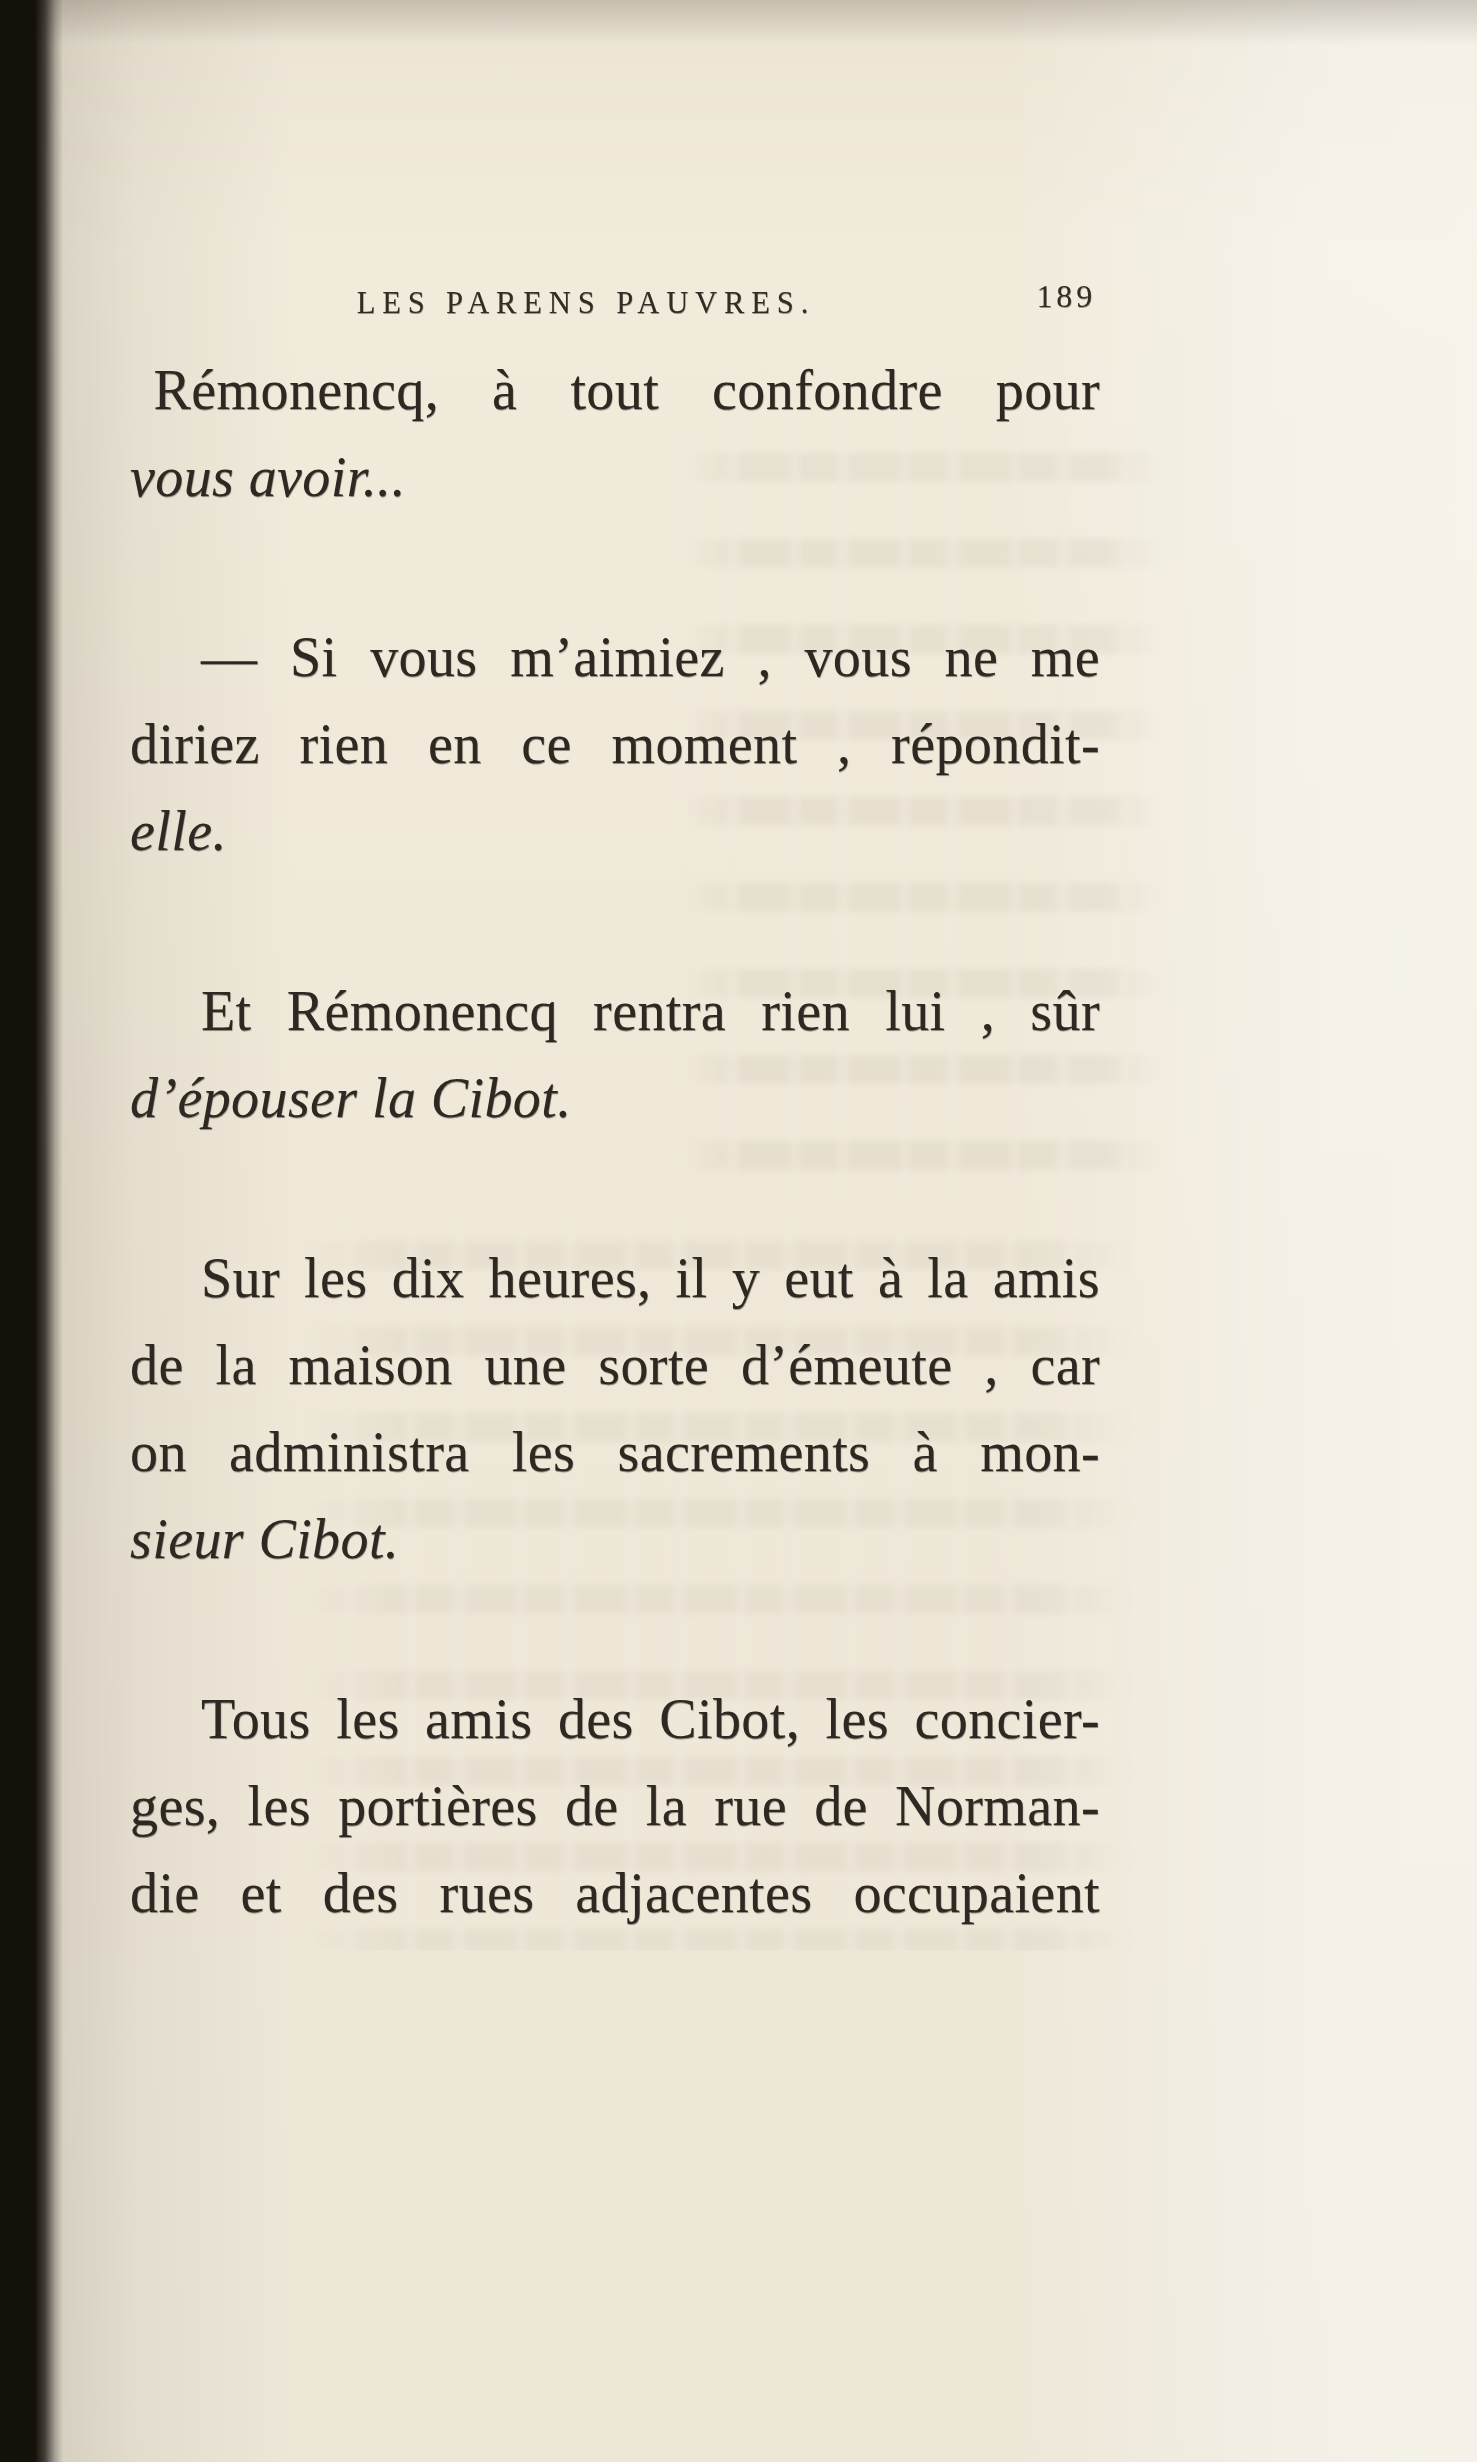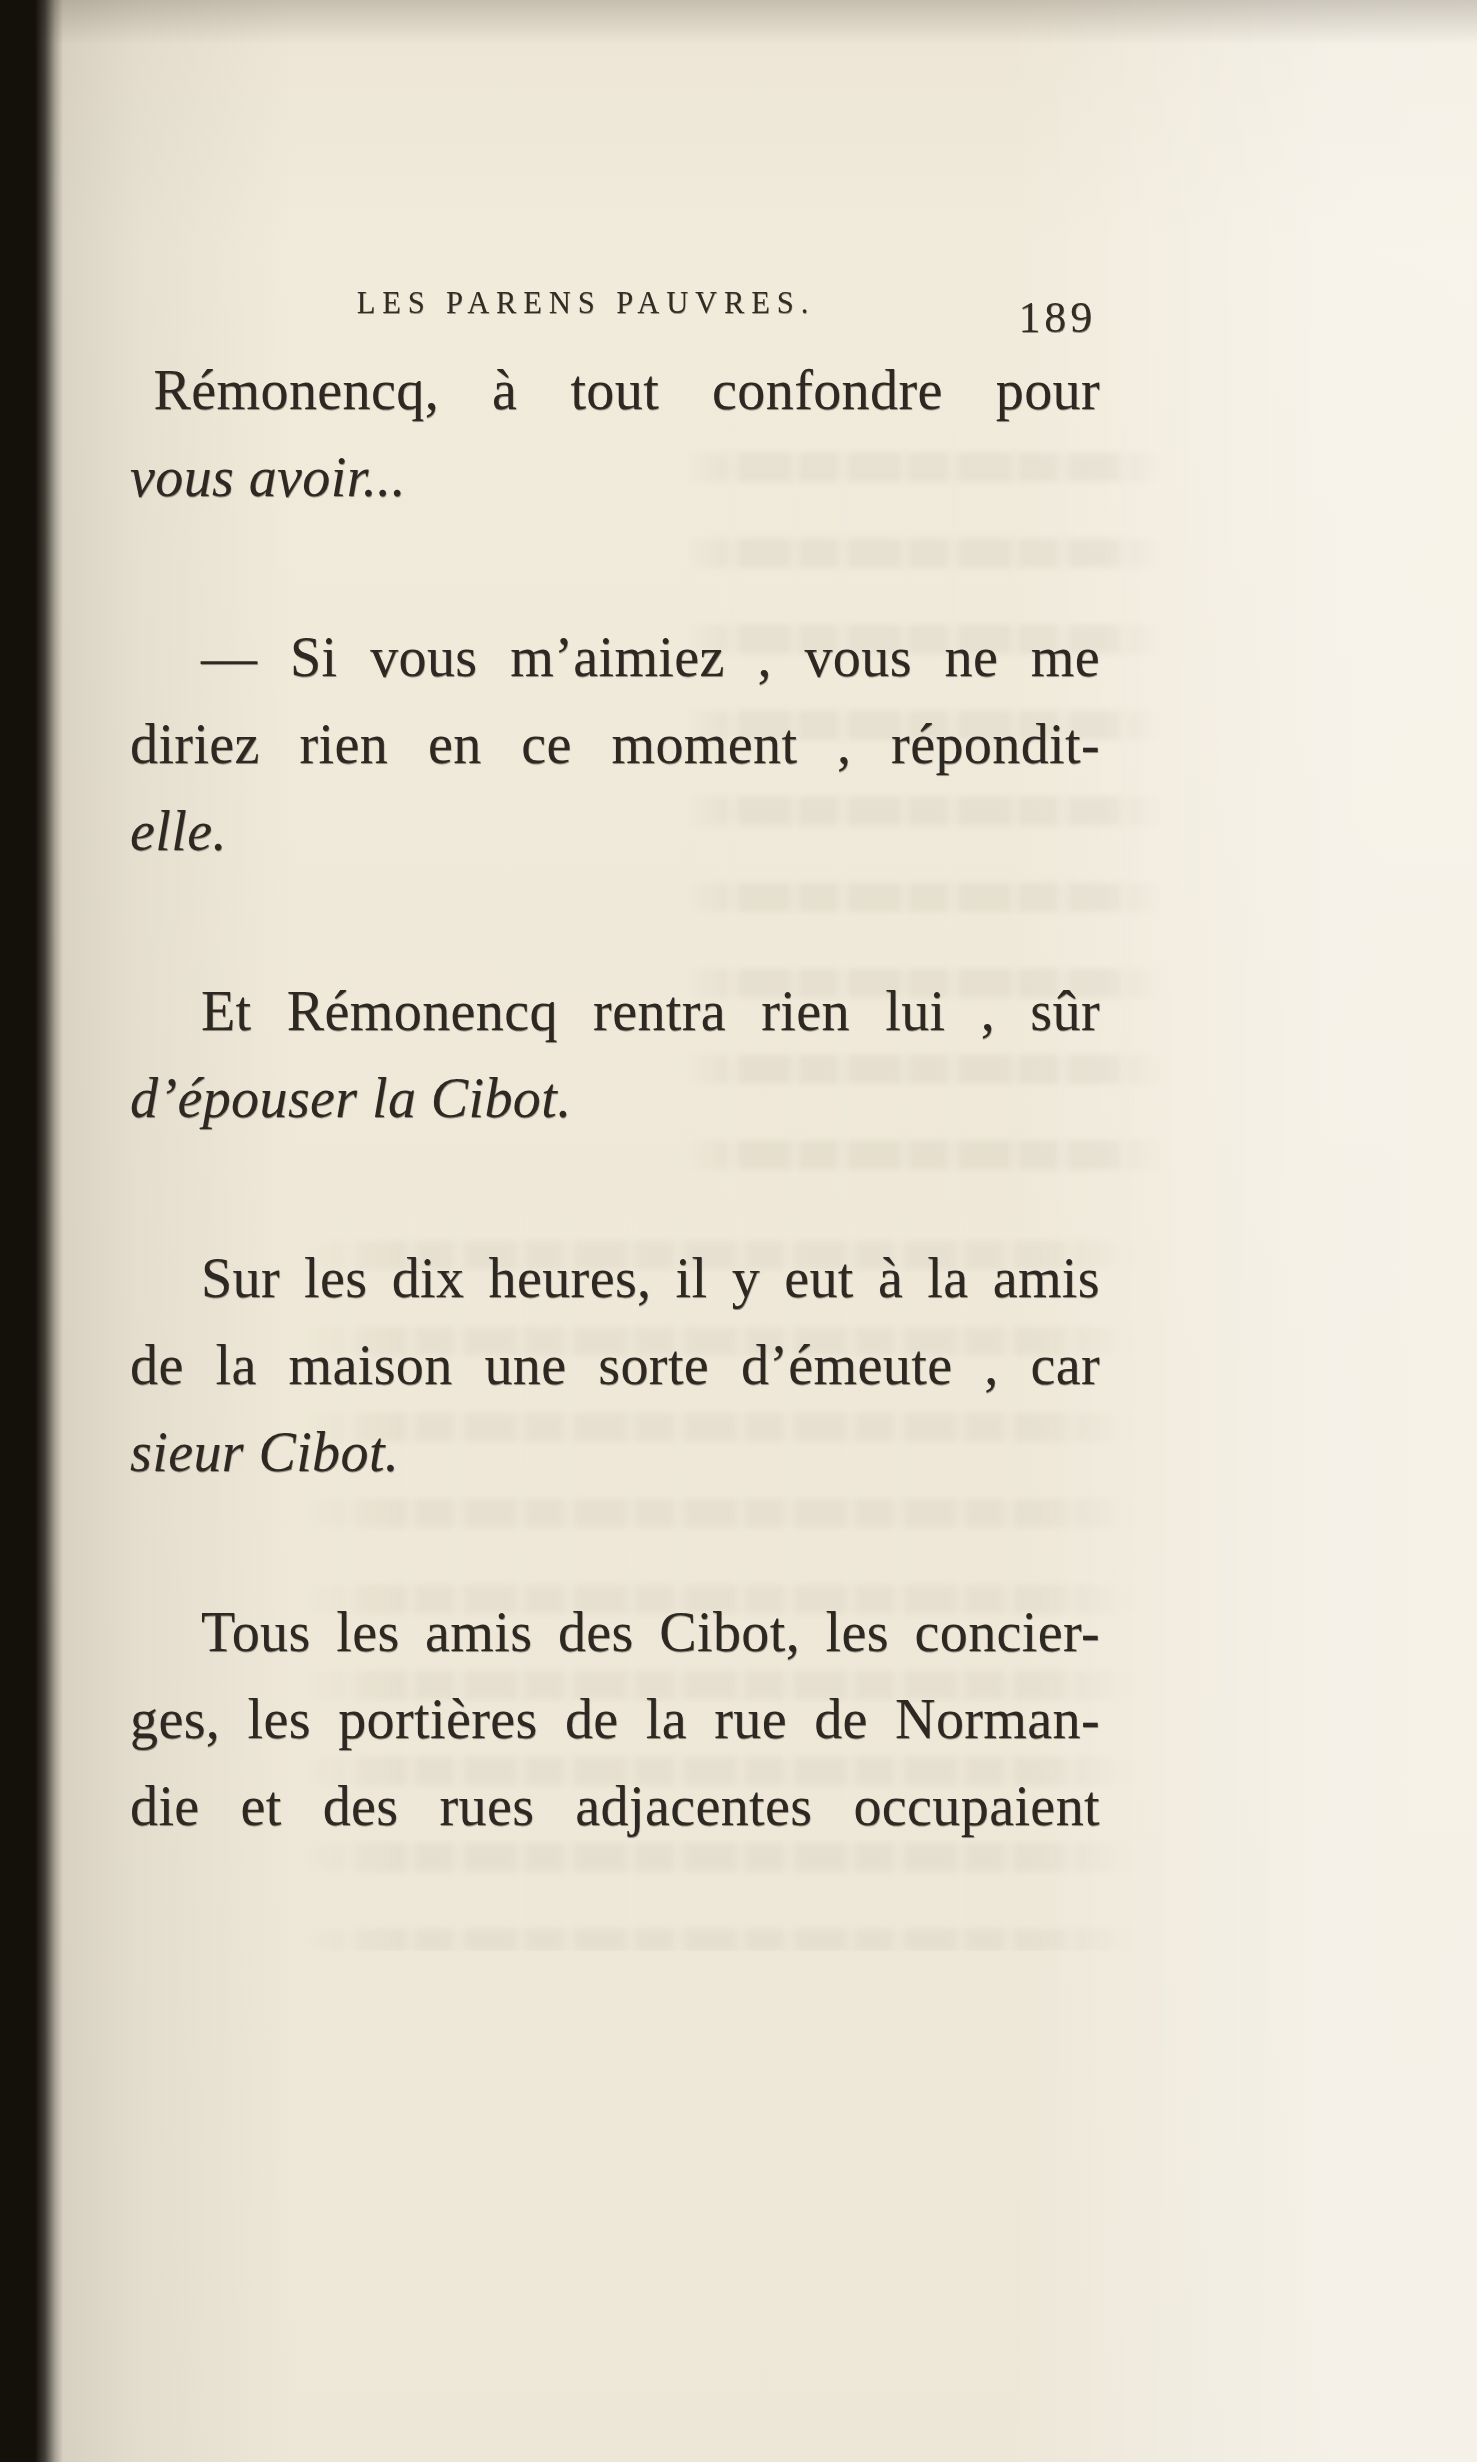--- a/index.html
+++ b/index.html
@@ -38,22 +38,22 @@
   }
   .running-title {
     position: absolute; left: 47%; transform: translateX(-50%);
     top: 7.9px;
     font-size: 30.5px; letter-spacing: 6.9px;
     text-shadow: 0.5px 0.7px 0.6px rgba(46,40,34,0.45);
     white-space: nowrap;
     text-align: right;
   }
   .page-number {
-    position: absolute; right: 3.9px; top: 14px;
-    font-size: 44px; letter-spacing: 3.9px;
+    position: absolute; right: 3.9px; top: 0;
+    font-size: 32px; letter-spacing: 3.9px;
     text-shadow: 0.5px 0.7px 0.6px rgba(46,40,34,0.45);
   }
 
   
   .page-body {
     position: absolute; left: 130px; top: 347px; width: 970px;
     font-size: 56px; line-height: 87px;
     color: #2e2822;
     letter-spacing: 0.4px;
     text-shadow: 0.5px 0.8px 0.7px rgba(46,40,34,0.5);
@@ -114,20 +114,21 @@
     </div>
 
     <div class="para">
       <div class="line first">Et Rémonencq rentra rien lui , sûr</div>
       <div class="line last">d’épouser la Cibot.</div>
     </div>
 
     <div class="para">
       <div class="line first">Sur les dix heures, il y eut à la amis</div>
       <div class="line">de la maison une sorte d’émeute , car</div>
+      <div class="line">on administra les sacrements à mon-</div>
       <div class="line last">sieur Cibot.</div>
     </div>
 
     <div class="para">
       <div class="line first">Tous les amis des Cibot, les concier-</div>
       <div class="line">ges, les portières de la rue de Norman-</div>
       <div class="line">die et des rues adjacentes occupaient</div>
     </div>
 
   </div>

